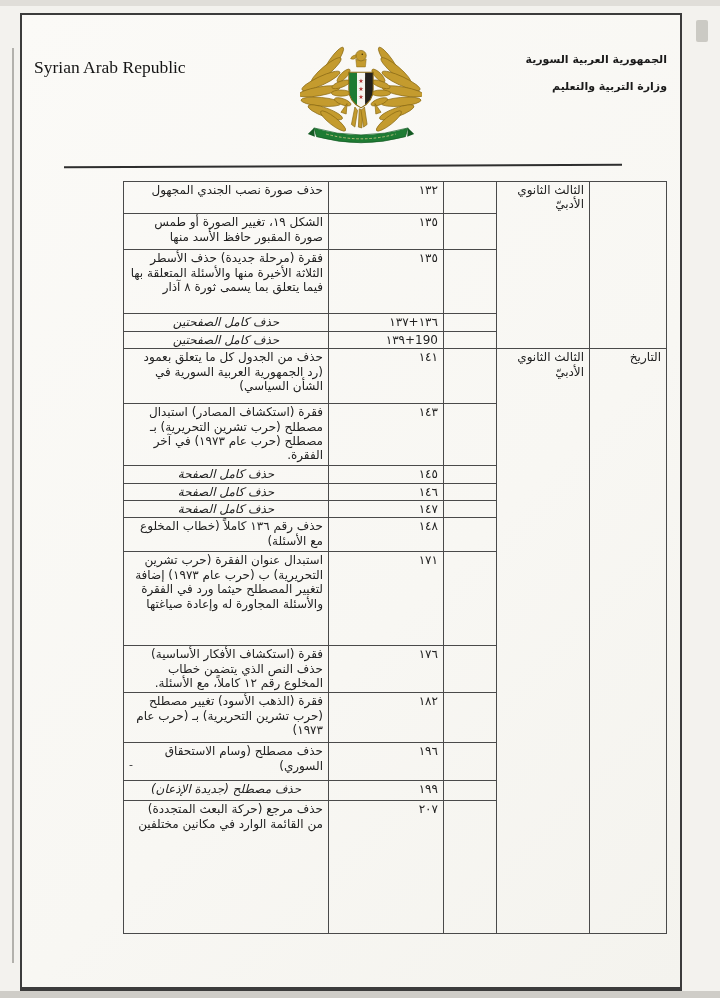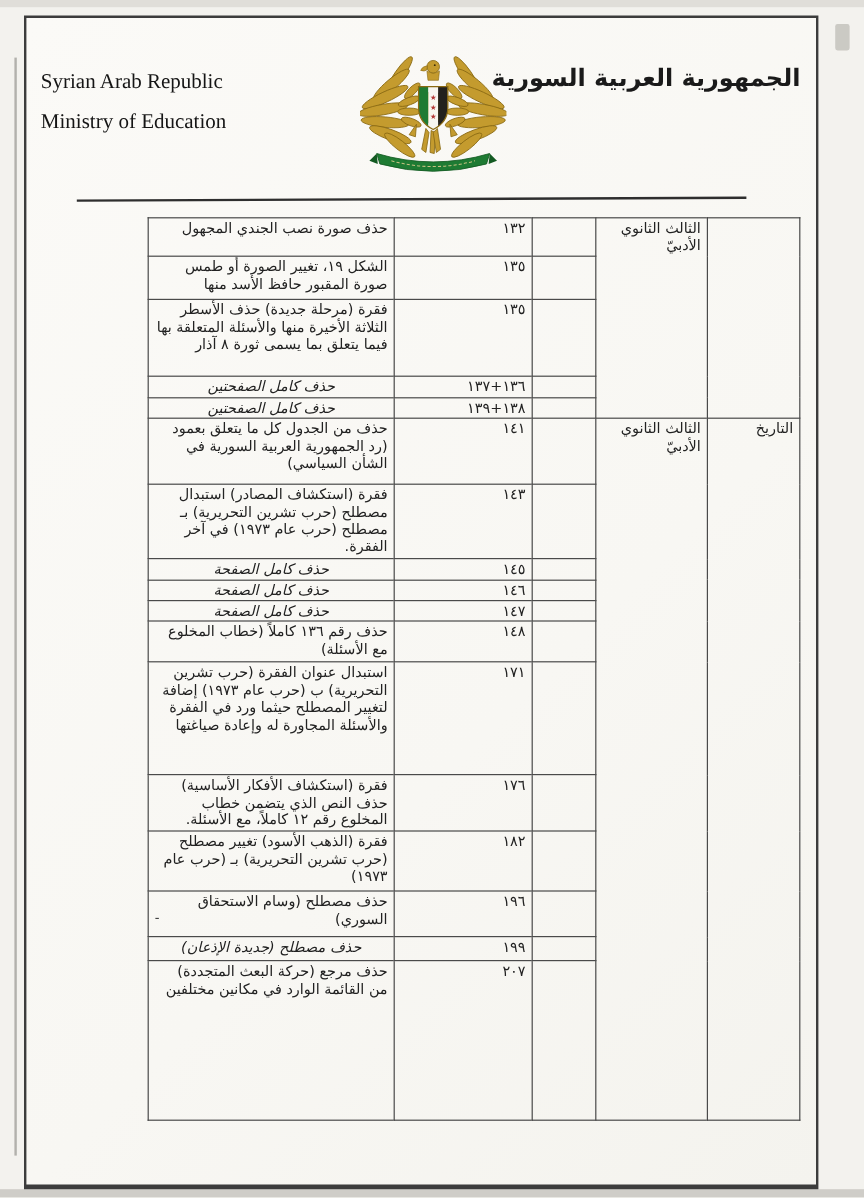--- a/index.html
+++ b/index.html
@@ -19,21 +19,21 @@
     position:absolute;left:20px;top:13px;width:662px;height:978px;
     box-sizing:border-box;border:2px solid #3c3c3c;border-bottom-width:4px;
     background:linear-gradient(135deg,#fbfaf7 0%,#f8f7f3 60%,#f4f3ee 100%);
     padding-left:24px;
   }
   
   .en-block{position:absolute;left:12px;top:42px;font-family:"Liberation Serif","DejaVu Serif",serif;
     font-size:17.5px;color:#151515;}
   .en-block div{margin-bottom:13px;white-space:nowrap;}
   .ar-block{position:absolute;right:13px;top:38px;text-align:right;direction:rtl;
-    font-size:20px;font-weight:600;color:#1a1a1a;}
+    font-size:11px;font-weight:600;color:#1a1a1a;}
   .ar-block div{margin-bottom:14px;white-space:nowrap;}
   .emblem{position:absolute;left:278px;top:26px;width:122px;height:112px;}
   .hrule{position:absolute;left:42px;top:150px;width:558px;height:2px;background:#2e2e2e;transform:rotate(-.25deg);}
 
   
   .tbl-wrap{position:absolute;left:101px;top:166px;}
   table.mods{
     width:543px;height:753px;table-layout:fixed;border-collapse:collapse;
     direction:rtl;font-size:12px;line-height:1.2;color:#222;
   }
@@ -51,25 +51,25 @@
 
 <div class="top-strip"></div>
 <div class="left-shadow"></div>
 <div class="tr-smudge"></div>
 <div class="bottom-strip"></div>
 
 <div class="paper">
 
   <div class="en-block">
     <div>Syrian Arab Republic</div>
-    <div>Ministry of Education</div>
   </div>
 
   <div class="ar-block">
     <div>الجمهورية العربية السورية</div>
+    <div>وزارة التربية والتعليم</div>
   </div>
 
   <svg class="emblem" viewBox="0 0 140 125" aria-hidden="true">
     <g id="wingL" stroke="var(--goldDark)" stroke-width="0.8" fill="var(--gold)">
       <ellipse cx="38" cy="22" rx="20" ry="4.5" transform="rotate(-55 38 22)"></ellipse>
       <ellipse cx="30" cy="32" rx="22" ry="5" transform="rotate(-40 30 32)"></ellipse>
       <ellipse cx="24" cy="44" rx="24" ry="5" transform="rotate(-25 24 44)"></ellipse>
       <ellipse cx="22" cy="56" rx="24" ry="5" transform="rotate(-10 22 56)"></ellipse>
       <ellipse cx="24" cy="68" rx="23" ry="5" transform="rotate(5 24 68)"></ellipse>
       <ellipse cx="29" cy="80" rx="21" ry="5" transform="rotate(20 29 80)"></ellipse>
@@ -143,21 +143,21 @@
             <td class="page"><span>١٣٥</span></td>
             <td class="desc"><span>فقرة (مرحلة جديدة) حذف الأسطر الثلاثة الأخيرة منها والأسئلة المتعلقة بها فيما يتعلق بما يسمى ثورة ٨ آذار</span></td>
           </tr>
           <tr style="height: 17px;">
             <td class="notes"></td>
             <td class="page"><span>١٣٦+١٣٧</span></td>
             <td class="desc centered"><span>حذف كامل الصفحتين</span></td>
           </tr>
           <tr style="height: 15px;">
             <td class="notes"></td>
-            <td class="page"><span>١٣٨+١٣٩</span></td>
+            <td class="page"><span>190+١٣٩</span></td>
             <td class="desc centered"><span>حذف كامل الصفحتين</span></td>
           </tr>
           <tr style="height: 55px;">
             <td class="subject" rowspan="12"><span>التاريخ</span></td>
             <td class="grade" rowspan="12"><span>الثالث الثانوي الأدبيّ</span></td>
             <td class="notes"></td>
             <td class="page"><span>١٤١</span></td>
             <td class="desc"><span>حذف من الجدول كل ما يتعلق بعمود (رد الجمهورية العربية السورية في الشأن السياسي)</span></td>
           </tr>
           <tr style="height: 62px;">

